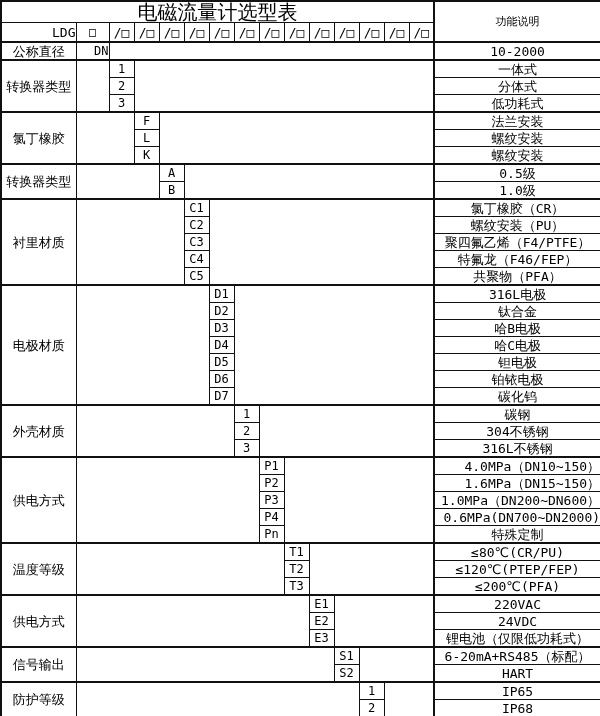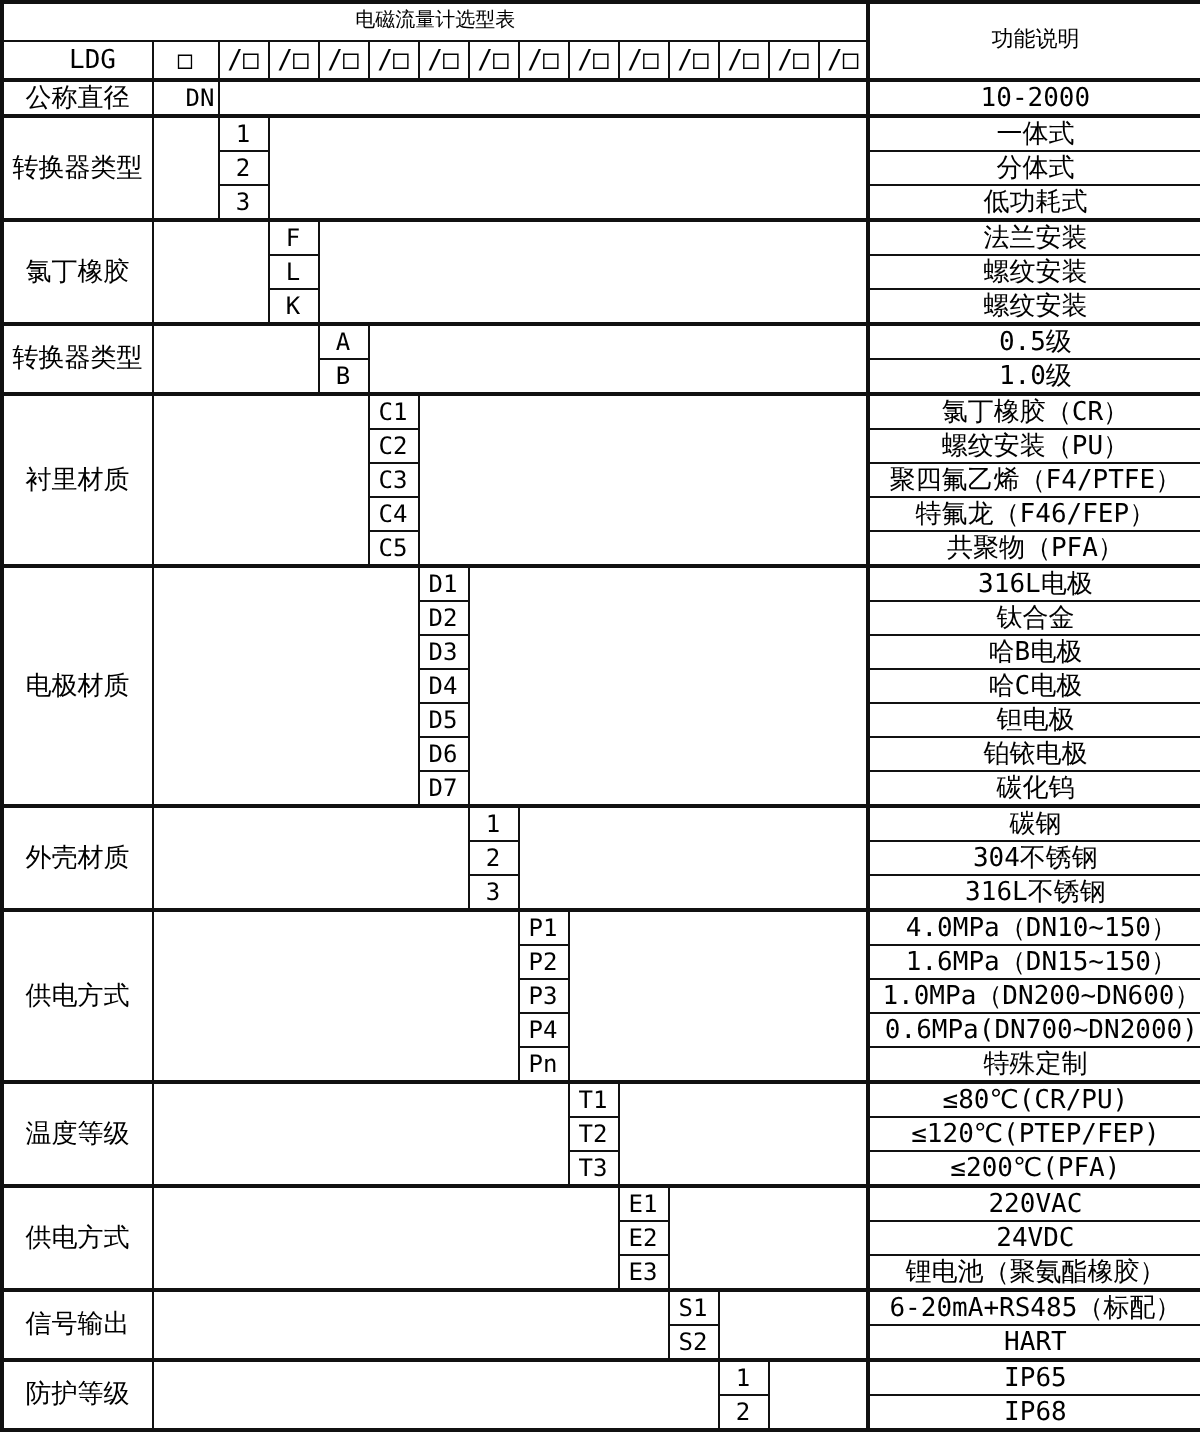--- a/index.html
+++ b/index.html
@@ -18,26 +18,26 @@
     height:16px;
     padding:0;
     font-size:13px;
     line-height:1;
     text-align:center;
     vertical-align:middle;
     overflow:hidden;
     white-space:nowrap;
   }
   tr.band td{border-top:2px solid #111;}
-  td.title{font-size:10px;height:18px;}
+  td.title{font-size:20px;height:18px;}
   td.modelcell{height:18px;}
   td.func{border-left:2px solid #111;}
   td.head{font-size:11px;font-family:Liberation Serif, serif;}
-  td.leftpad{text-align:center;padding-left:15px;}
-  td.aleft{text-align:center;padding-left:6px;}
+  td.leftpad{text-align:right;padding-left:15px;}
+  td.aleft{text-align:right;padding-left:6px;}
   td.code{font-size:12px;}
   td.slot{font-size:13px;letter-spacing:0;}
 </style>
 </head>
 <body>
 
 <table id="sel-table">
   <colgroup id="cols">
       <col style="width: 75px;">
       <col style="width: 33px;">
@@ -238,21 +238,21 @@
         <td class="code">E1</td>
         <td colspan="4" rowspan="3"></td>
         <td class="func">220VAC</td>
       </tr>
       <tr>
         <td class="code">E2</td>
         <td class="func">24VDC</td>
       </tr>
       <tr>
         <td class="code">E3</td>
-        <td class="func">锂电池（聚氨酯橡胶）</td>
+        <td class="func">锂电池（仅限低功耗式）</td>
       </tr>
       <tr class="band">
         <td rowspan="2" class="label">信号输出</td>
         <td colspan="10" rowspan="2"></td>
         <td class="code">S1</td>
         <td colspan="3" rowspan="2"></td>
         <td class="func">6-20mA+RS485（标配）</td>
       </tr>
       <tr>
         <td class="code">S2</td>

